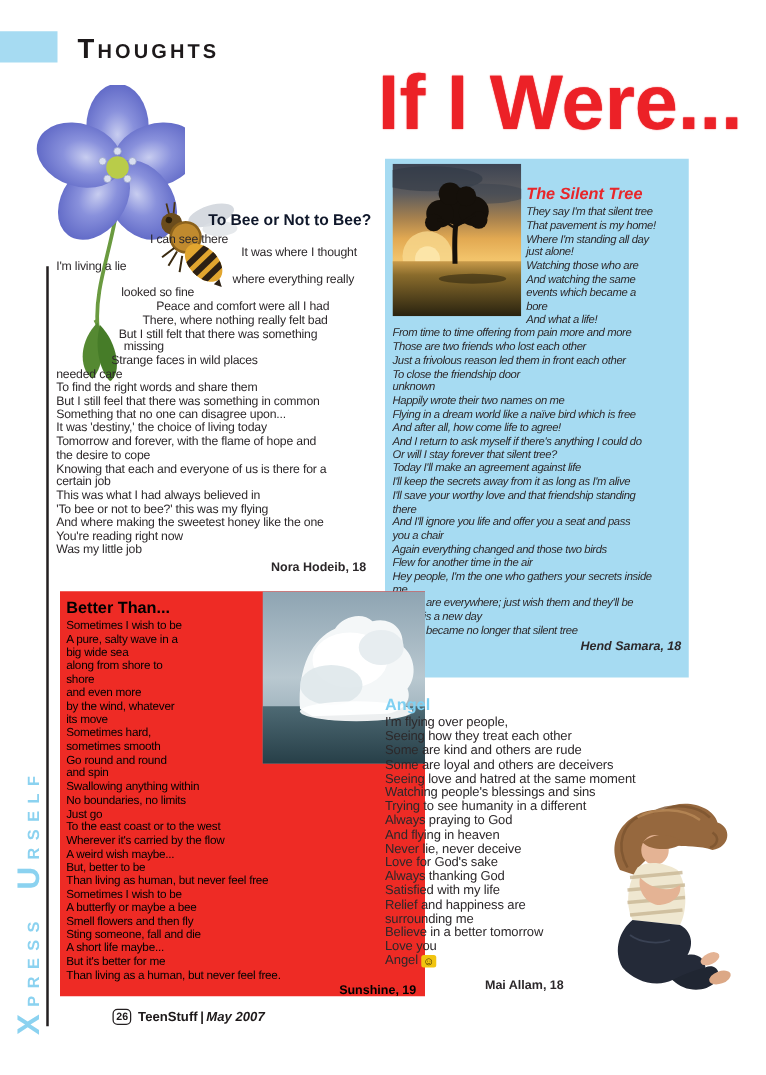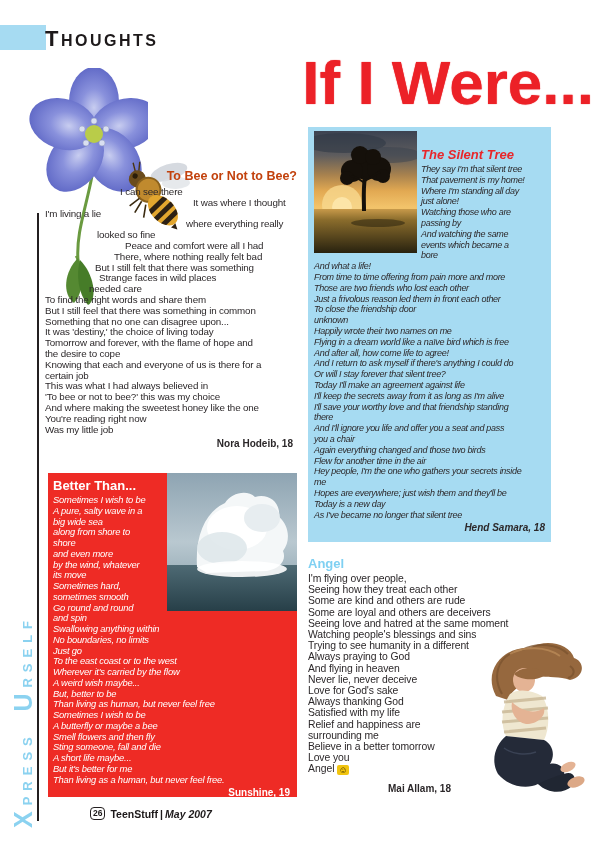--- a/index.html
+++ b/index.html
@@ -7,21 +7,21 @@
   body {
     position:relative; background:#ffffff; overflow:hidden;
     font-family:"Liberation Sans","DejaVu Sans",sans-serif;
     color:#2c282a;
   }
   .abs { position:absolute; }
 
   
   .tab-blue { left:0; top:25px; width:46px; height:25px; background:#a6dbf2; }
   .thoughts {
-    left:45px; top:26px; font-weight:bold; text-transform:uppercase;
+    left:62px; top:26px; font-weight:bold; text-transform:uppercase;
     font-size:16px; letter-spacing:2.5px; color:#1d191a;
   }
   .thoughts::first-letter { font-size:22px; }
   .main-title {
     left:200px; top:52px; width:394px; text-align:right;
     font-size:62px; line-height:1; font-weight:bold; color:#ec2127;
     letter-spacing:0px; text-shadow:0 0 1px #ec2127;
   }
 
   
@@ -34,21 +34,21 @@
   .xpress .vw { display:inline-block; text-transform:uppercase; vertical-align:baseline; }
   .xpress .vw::first-letter { font-size:25px; }
   .xpress .vw + .vw { margin-left:10px; }
 
   
   .line { white-space:nowrap; }
   .author { font-weight:bold; text-align:right; }
 
   
   .bee-poem { left:45px; top:169px; width:252px; }
-  .bee-title { color:#c2410c; font-size:12.5px; font-weight:bold; text-align:right; margin-bottom:4px; }
+  .bee-title { color:#0f172a; font-size:12.5px; font-weight:bold; text-align:right; margin-bottom:4px; }
   .bee-lines { font-size:9.8px; line-height:10.8px; letter-spacing:-0.15px; }
   .bee-lines .line:nth-child(1){margin-left:75px}
   .bee-lines .line:nth-child(2){margin-left:148px}
   .bee-lines .line:nth-child(3){}
   .bee-lines .line:nth-child(4){margin-left:141px}
   .bee-lines .line:nth-child(5){margin-left:52px}
   .bee-lines .line:nth-child(6){margin-left:80px}
   .bee-lines .line:nth-child(7){margin-left:69px}
   .bee-lines .line:nth-child(8){margin-left:50px}
   .bee-lines .line:nth-child(9){margin-left:54px}
@@ -56,24 +56,24 @@
   .bee-author { font-size:10px; margin-top:3px; padding-right:4px; }
 
   
   .blue-box { left:308px; top:127px; width:243px; height:415px; background:#a6dbf2; padding:4px 6px; overflow:hidden;font-style:italic; }
   .tree-photo { float:left; width:103px; height:122px; margin:0 4px 3px 0; display:block; }
   .st-title { color:#e8262a; font-size:13px; font-weight:bold; margin-top:16px; margin-bottom:2px; }
   .st-lines { font-size:9px; line-height:10.8px; letter-spacing:-0.3px; }
   .st-author { font-size:10px; margin-top:2px; }
 
   
-  .red-box { left:48px; top:473px; width:249px; height:324px; background:#ee2b25; color:#ffffff; padding:5px; overflow:hidden; }
+  .red-box { left:48px; top:473px; width:292px; height:324px; background:#ee2b25; color:#000000; padding:5px; overflow:hidden; }
   .wave-photo { float:right; width:130px; height:138px; margin:-5px -5px 4px 4px; display:block; }
   .bt-title { font-size:13px; font-weight:bold; margin-bottom:2px; }
-  .bt-lines { font-size:9.4px; line-height:10.75px; letter-spacing:-0.2px;font-style:italic; }
+  .bt-lines { font-size:9.4px; line-height:10.75px; letter-spacing:-0.2px; }
   .bt-author { font-size:10px; margin-top:2px; padding-right:2px; }
 
   
   .angel-poem { left:308px; top:556px; width:260px; }
   .angel-title { color:#7fd0f2; font-size:13px; font-weight:bold; margin-bottom:2px; }
   .angel-lines { font-size:10.4px; line-height:11.2px; letter-spacing:-0.1px; }
   .angel-closing { font-size:10.4px; line-height:11.2px; white-space:nowrap; }
   .smiley {
     display:inline-block; background:#f1c40f; border-radius:2px;
     font-size:9px; line-height:10px; padding:0 1px; color:#403000; font-weight:bold;
@@ -164,32 +164,33 @@
   <div class="bee-title">To Bee or Not to Bee?</div>
   <div class="bee-lines">
       <div class="line">I can see there</div>
       <div class="line">It was where I thought</div>
       <div class="line">I'm living a lie</div>
       <div class="line">where everything really</div>
       <div class="line">looked so fine</div>
       <div class="line">Peace and comfort were all I had</div>
       <div class="line">There, where nothing really felt bad</div>
       <div class="line">But I still felt that there was something</div>
+      <div class="line">missing</div>
       <div class="line">Strange faces in wild places</div>
       <div class="line">needed care</div>
       <div class="line">To find the right words and share them</div>
       <div class="line">But I still feel that there was something in common</div>
       <div class="line">Something that no one can disagree upon...</div>
       <div class="line">It was 'destiny,' the choice of living today</div>
       <div class="line">Tomorrow and forever, with the flame of hope and</div>
       <div class="line">the desire to cope</div>
       <div class="line">Knowing that each and everyone of us is there for a</div>
       <div class="line">certain job</div>
       <div class="line">This was what I had always believed in</div>
-      <div class="line">'To bee or not to bee?' this was my choice</div>
+      <div class="line">'To bee or not to bee?' this was my flying</div>
       <div class="line">And where making the sweetest honey like the one</div>
       <div class="line">You're reading right now</div>
       <div class="line">Was my little job</div>
     </div>
   <div class="author bee-author">Nora Hodeib, 18</div>
 </div>
 
 <div class="abs blue-box">
   <svg class="tree-photo" viewBox="0 0 103 122" role="img" aria-label="silhouetted tree at sunset photo">
     <defs>
@@ -225,21 +226,20 @@
     <path d="M50,80 C50,68 49,58 51,46" stroke="#15100a" stroke-width="4" fill="none"></path>
     <path d="M51,52 C44,48 40,44 36,45 M51,50 C58,46 62,42 66,41" stroke="#15100a" stroke-width="2" fill="none"></path>
   </svg>
   <div class="st-title">The Silent Tree</div>
   <div class="st-lines">
       <div class="line">They say I'm that silent tree</div>
       <div class="line">That pavement is my home!</div>
       <div class="line">Where I'm standing all day</div>
       <div class="line">just alone!</div>
       <div class="line">Watching those who are</div>
-      <div class="line">passing by</div>
       <div class="line">And watching the same</div>
       <div class="line">events which became a</div>
       <div class="line">bore</div>
       <div class="line">And what a life!</div>
       <div class="line">From time to time offering from pain more and more</div>
       <div class="line">Those are two friends who lost each other</div>
       <div class="line">Just a frivolous reason led them in front each other</div>
       <div class="line">To close the friendship door</div>
       <div class="line">unknown</div>
       <div class="line">Happily wrote their two names on me</div>

